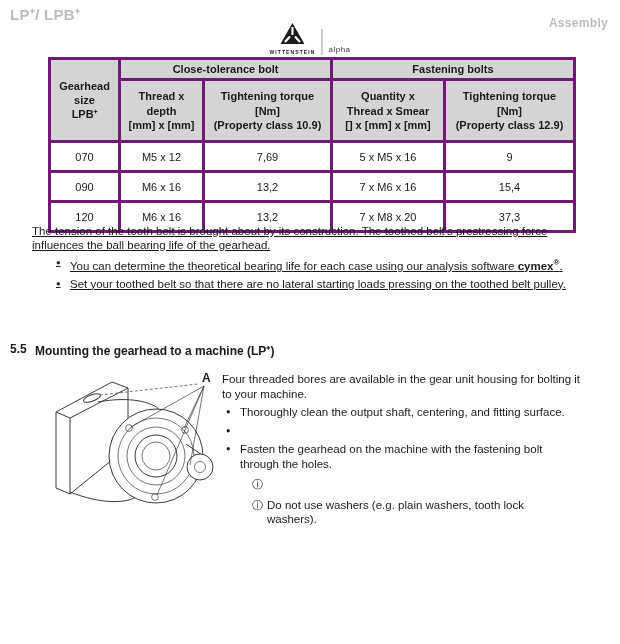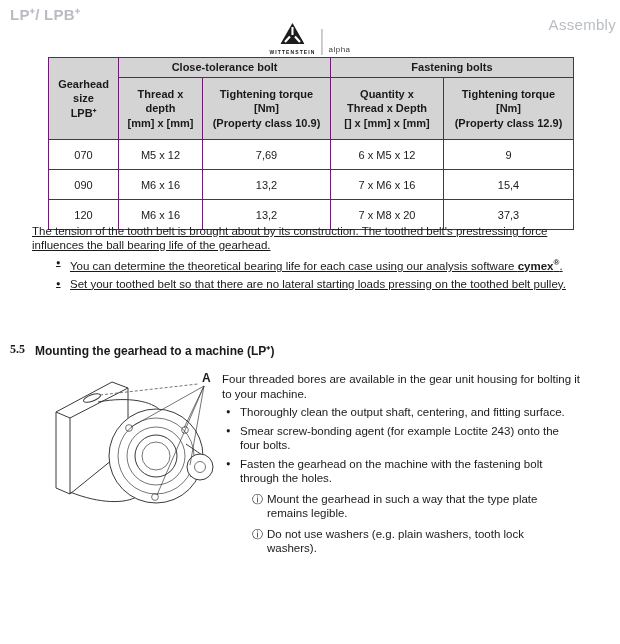--- a/index.html
+++ b/index.html
@@ -8,35 +8,35 @@
     position:relative;
     width:620px; height:644px;
     background:#ffffff;
     font-family:"Liberation Sans", sans-serif;
     color:#1a1a1a;
     overflow:hidden;
     margin:0 auto;
   }
   
   .hdr-left { position:absolute; top:4px; left:10px; font-size:15px; font-weight:bold; color:#b9bdc3; letter-spacing:.3px; }
-  .hdr-right { position:absolute; top:16px; right:4px; font-size:15px; font-weight:normal; color:#b9bdc3; letter-spacing:.3px; }
+  .hdr-right { position:absolute; top:16px; right:12px; font-size:12px; font-weight:bold; color:#b9bdc3; letter-spacing:.3px; }
   .logo { position:absolute; top:7px; left:50%; transform:translateX(-50%); display:flex; align-items:flex-end; gap:6px; }
   .logo-main { display:flex; flex-direction:column; align-items:center; }
   .logo-brand { font-size:5px; font-weight:bold; letter-spacing:1.1px; color:#1a1a1a; margin-top:1px; }
   .logo-divider { width:1px; height:26px; background:#9a9a9a; }
   .logo-sub { font-size:8px; color:#3a3a3a; padding-bottom:1px; letter-spacing:.5px;margin-top:38px; }
   
   table.specs {
     position:absolute; top:57px; left:48px;
     border-collapse:collapse;
     table-layout:fixed;
     width:525px;
   }
   table.specs th, table.specs td {
-    border:1px solid #701a75;
+    border:3px solid #701a75;
     font-size:11px;
     text-align:center;
     vertical-align:middle;
   }
   table.specs th {
     background:#d4d4d4;
     font-weight:bold;
     white-space:pre-line;
     line-height:1.28;
     padding:2px 3px;
@@ -57,21 +57,21 @@
   
   .intro { position:absolute; top:224px; left:32px; width:568px; font-size:11.5px; line-height:14px;text-decoration:underline; }
   .intro p { margin-bottom:2px; }
   .blist { list-style:none; }
   .blist li { display:flex; margin-top:4px; }
   .intro .blist li .mark { width:14px; margin-left:24px; font-size:7.5px; line-height:14px; flex:none; }
   .blist li .txt { flex:1; }
   .txt b sup { font-size:8px; }
   
   .sec-head { position:absolute; top:342px; left:0; display:flex; font-weight:bold; font-size:12px; }
-  .sec-num { width:35px; padding-left:10px; flex:none;font-family:Liberation Serif, serif; }
+  .sec-num { width:35px; padding-left:10px; flex:none; }
   
   .figure { position:absolute; top:364px; left:40px; width:180px; height:156px; }
   .rcol { position:absolute; top:372px; left:222px; width:382px; font-size:11.5px; line-height:14.5px; }
   .rcol p { margin-bottom:3px; max-width:368px; }
   .rcol .blist li .mark { width:14px; margin-left:4px; font-size:7.5px; line-height:14.5px; flex:none; }
   .rcol .blist li .txt { max-width:330px; }
   .rcol .blist { margin-bottom:3px; }
   .ilist { list-style:none; }
   .ilist li { display:flex; margin-top:6px; }
   .ilist li .imark { width:15px; margin-left:30px; font-size:11px; line-height:14.5px; flex:none; }
@@ -120,31 +120,31 @@
         <th colspan="2" class="group-h">Fastening bolts</th>
       </tr>
       <tr class="subhead">
         <th>Thread x
 depth
 [mm] x [mm]</th>
         <th>Tightening torque
 [Nm]
 (Property class 10.9)</th>
         <th>Quantity x
-Thread x Depth
+Thread x Smear
 [] x [mm] x [mm]</th>
         <th>Tightening torque
 [Nm]
 (Property class 12.9)</th>
       </tr>
       <tr>
         <td class="size-cell">070</td>
         <td>M5 x 12</td>
         <td>7,69</td>
-        <td>6 x M5 x 12</td>
+        <td>5 x M5 x 16</td>
         <td>9</td>
       </tr>
       <tr>
         <td class="size-cell">090</td>
         <td>M6 x 16</td>
         <td>13,2</td>
         <td>7 x M6 x 16</td>
         <td>15,4</td>
       </tr>
       <tr>
@@ -214,31 +214,29 @@
     <p>Four threaded bores are available in the gear unit housing for bolting it to your machine.</p>
     <ul class="blist">
       <li>
         <span class="mark">●</span>
         <span class="txt">Thoroughly clean the output shaft, centering, and fitting surface.</span>
       </li>
     </ul>
     <ul class="blist">
       <li>
         <span class="mark">●</span>
-        <span class="txt">Smear screw-bonding agent (for example Loctite 243) onto the four bolts.</span>
       </li>
       <li>
         <span class="mark">●</span>
         <span class="txt">Fasten the gearhead on the machine with the fastening bolt through the holes.</span>
       </li>
     </ul>
     <ul class="ilist">
       <li>
         <span class="imark">ⓘ</span>
-        <span class="txt">Mount the gearhead in such a way that the type plate remains legible.</span>
       </li>
       <li>
         <span class="imark">ⓘ</span>
         <span class="txt">Do not use washers (e.g. plain washers, tooth lock washers).</span>
       </li>
     </ul>
   </div>
 
 </div>
 

